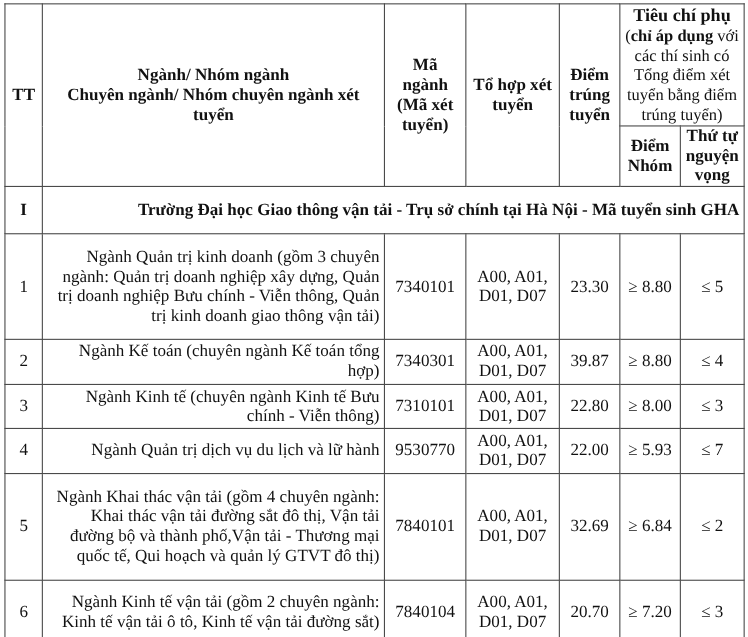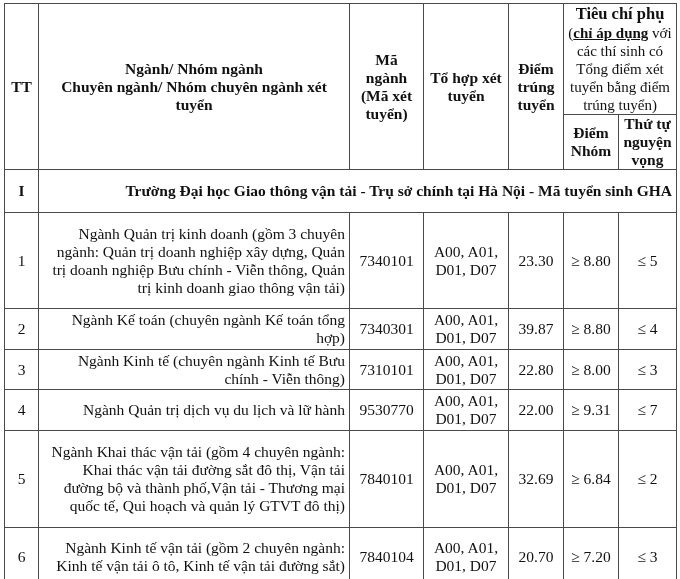--- a/index.html
+++ b/index.html
@@ -4,21 +4,21 @@
 <style>
   html, body { margin:0; padding:0; background:#ffffff; }
   body { width:680px; height:579px; overflow:hidden; position:relative; font-family:"Liberation Serif", serif; color:#111; }
   table.adm { position:absolute; left:4px; top:3px; border-collapse:collapse; table-layout:fixed; width:672px; }
   table.adm td, table.adm th { border:1.5px solid #4a4a4a; padding:0 4px; font-size:15.5px; line-height:18px; vertical-align:middle; }
   th { font-weight:bold; text-align:center;margin-top:20px; }
   .c { text-align:center; }
   .l { text-align:right; }
   .hdr-big { font-size:16.5px; line-height:20px; }
   .sub-note { font-weight:normal; font-size:15px; line-height:18px; }
-  .u { text-decoration:underline; font-weight:bold; }
+  .u { font-weight:bold; }
   .section td { font-weight:bold; font-size:16.5px; }
 </style>
 </head>
 <body>
 
 <table class="adm">
   <colgroup>
     <col style="width:34px">
     <col style="width:311px">
     <col style="width:74px">
@@ -88,21 +88,21 @@
   </tr>
   <tr style="height:41px">
     <td class="c">4</td>
     <td class="l">Ngành Quản trị dịch vụ du lịch và lữ hành</td>
     <td class="c">9530770</td>
     <td class="c">
           <div>A00, A01,</div>
           <div>D01, D07</div>
         </td>
     <td class="c">22.00</td>
-    <td class="c">≥ 9.31</td>
+    <td class="c">≥ 5.93</td>
     <td class="c">≤ 7</td>
   </tr>
   <tr style="height:97px">
     <td class="c">5</td>
     <td class="l">Ngành Khai thác vận tải (gồm 4 chuyên ngành: Khai thác vận tải đường sắt đô thị, Vận tải đường bộ và thành phố,Vận tải - Thương mại quốc tế, Qui hoạch và quản lý GTVT đô thị)</td>
     <td class="c">7840101</td>
     <td class="c">
           <div>A00, A01,</div>
           <div>D01, D07</div>
         </td>

